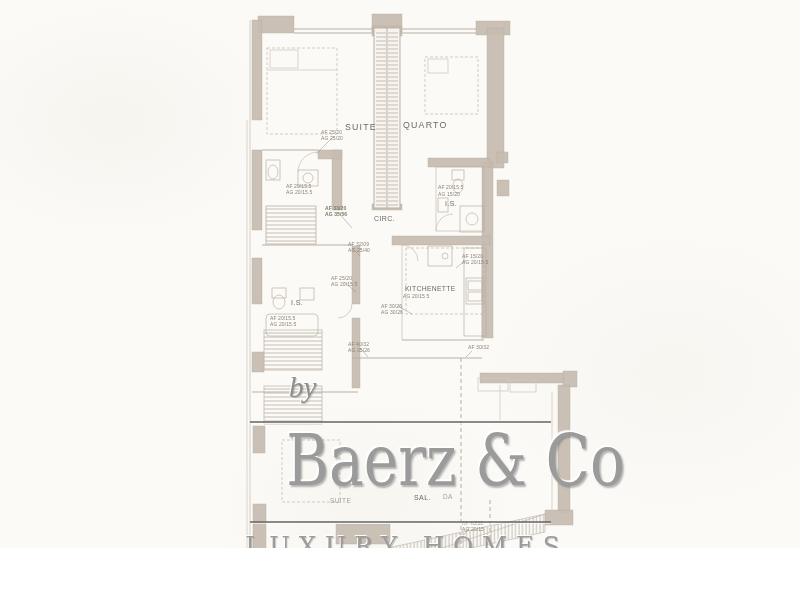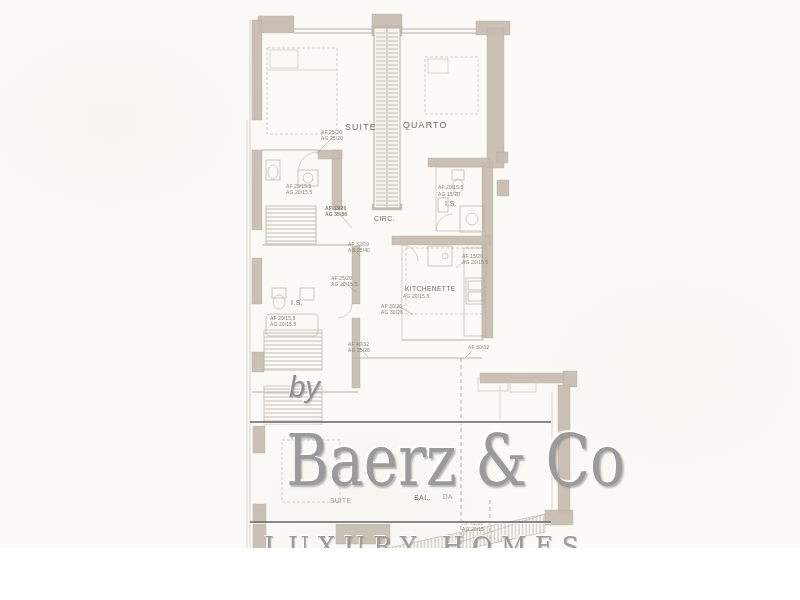--- a/index.html
+++ b/index.html
@@ -25,30 +25,30 @@
   text{font-family:"Liberation Sans", sans-serif;}
   .rl{font-size:8.8px;fill:var(--label,#6f6860);letter-spacing:1.2px;}
   .rs{font-size:7px;fill:var(--label,#6f6860);letter-spacing:.4px;}
   .rk{font-size:6.8px;fill:var(--label,#6f6860);letter-spacing:.3px;}
   .rg{font-size:6.5px;fill:var(--label,#6f6860);opacity:.6;letter-spacing:.4px;}
   .an{font-size:5px;fill:var(--anno,#8c8378);letter-spacing:.1px;}
   .an.b{font-weight:bold;fill:#80786d;}
   
   .wm-line{position:absolute;left:250px;width:301px;height:2px;
     background:var(--rule,#6e6e6e);opacity:.8;box-shadow:0 1px 0 rgba(255,255,255,.75);}
-  .wm-by{position:absolute;left:289px;top:371px;font-family:Liberation Sans, sans-serif;
+  .wm-by{position:absolute;left:289px;top:371px;font-family:Liberation Serif, serif;
     font-style:italic;font-size:29px;color:#8f8f8f;
     text-shadow:-1px -1px 0 rgba(255,255,255,.9), 1px 1px 1px rgba(110,110,110,.4);}
   .wm-brand-wrap{position:absolute;left:249px;top:425px;width:303px;}
   .wm-brand-wrap span{display:inline-block;white-space:nowrap;transform:scaleX(.82);
     transform-origin:50% 50%;font-family:"DejaVu Serif",serif;font-size:71px;line-height:1;
     color:var(--wm,#9b9b9b);
     text-shadow:-1px -1px 0 rgba(255,255,255,.95), -2px -2px 1px rgba(255,255,255,.85),
                  2px 2px 2px rgba(95,95,95,.45);}
-  .wm-tagline-wrap{position:absolute;left:254px;top:533px;width:303px;text-align:left;}
+  .wm-tagline-wrap{position:absolute;left:235px;top:533px;width:303px;text-align:left;}
   .wm-tagline-wrap span{display:inline-block;white-space:nowrap;transform:scaleX(.94);
     transform-origin:50% 50%;font-family:"DejaVu Serif",serif;font-size:26px;line-height:1;
     letter-spacing:9.5px;color:var(--wm,#9b9b9b);
     text-shadow:-1px -1px 0 rgba(255,255,255,.95), 1px 1px 1px rgba(95,95,95,.4);}
 </style>
 </head>
 <body>
 
 <div class="page">
 

